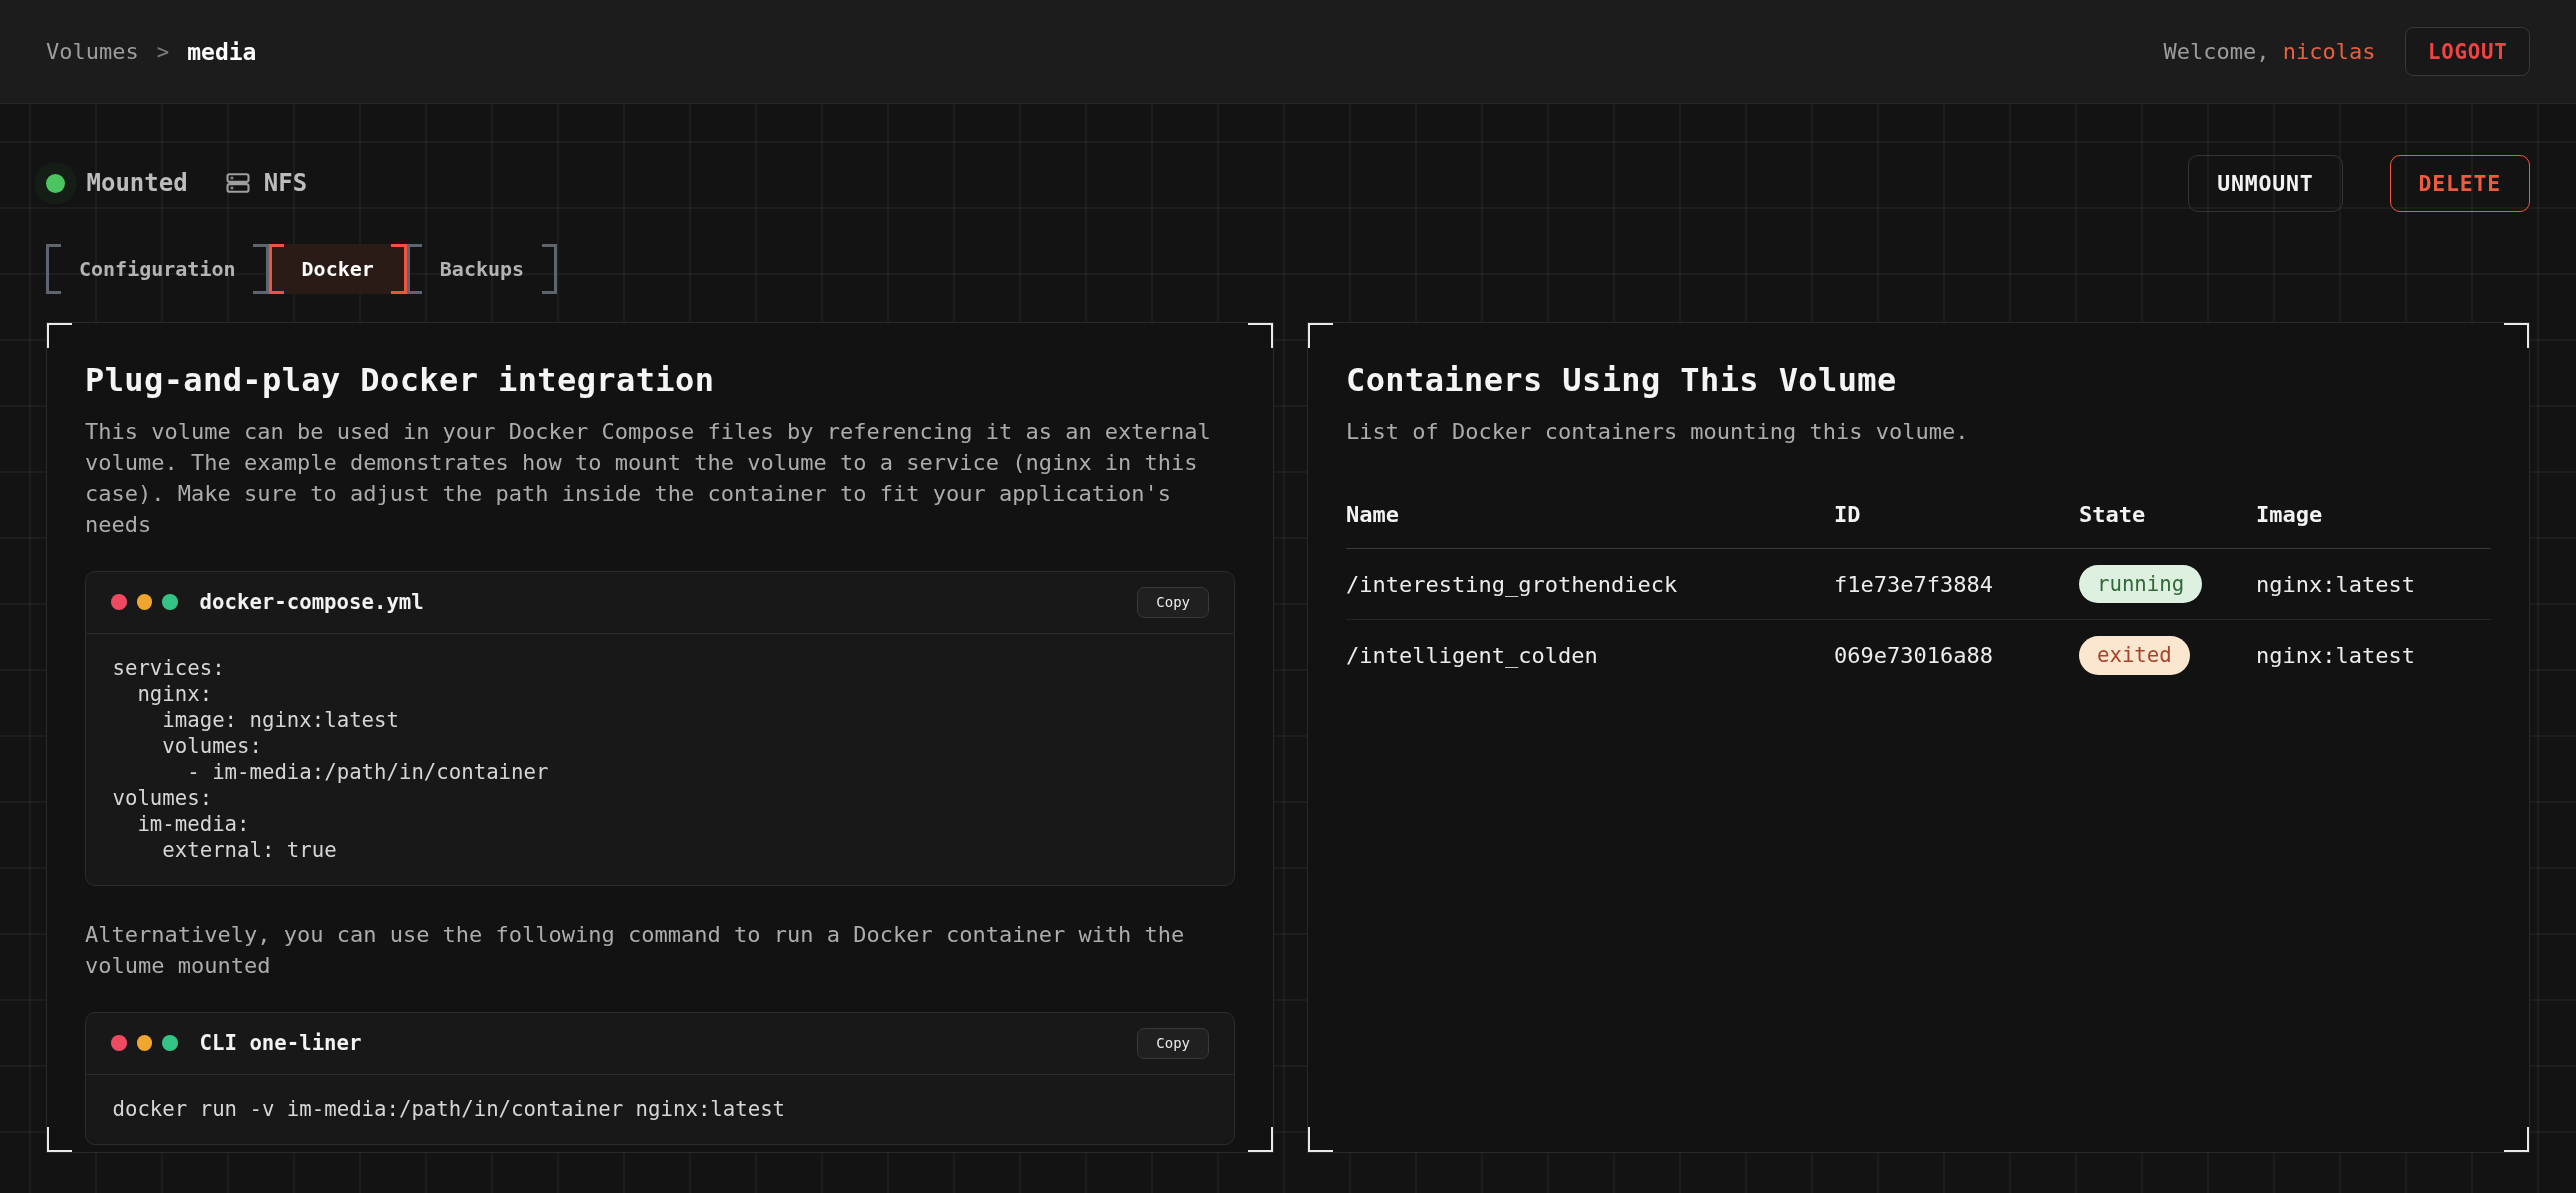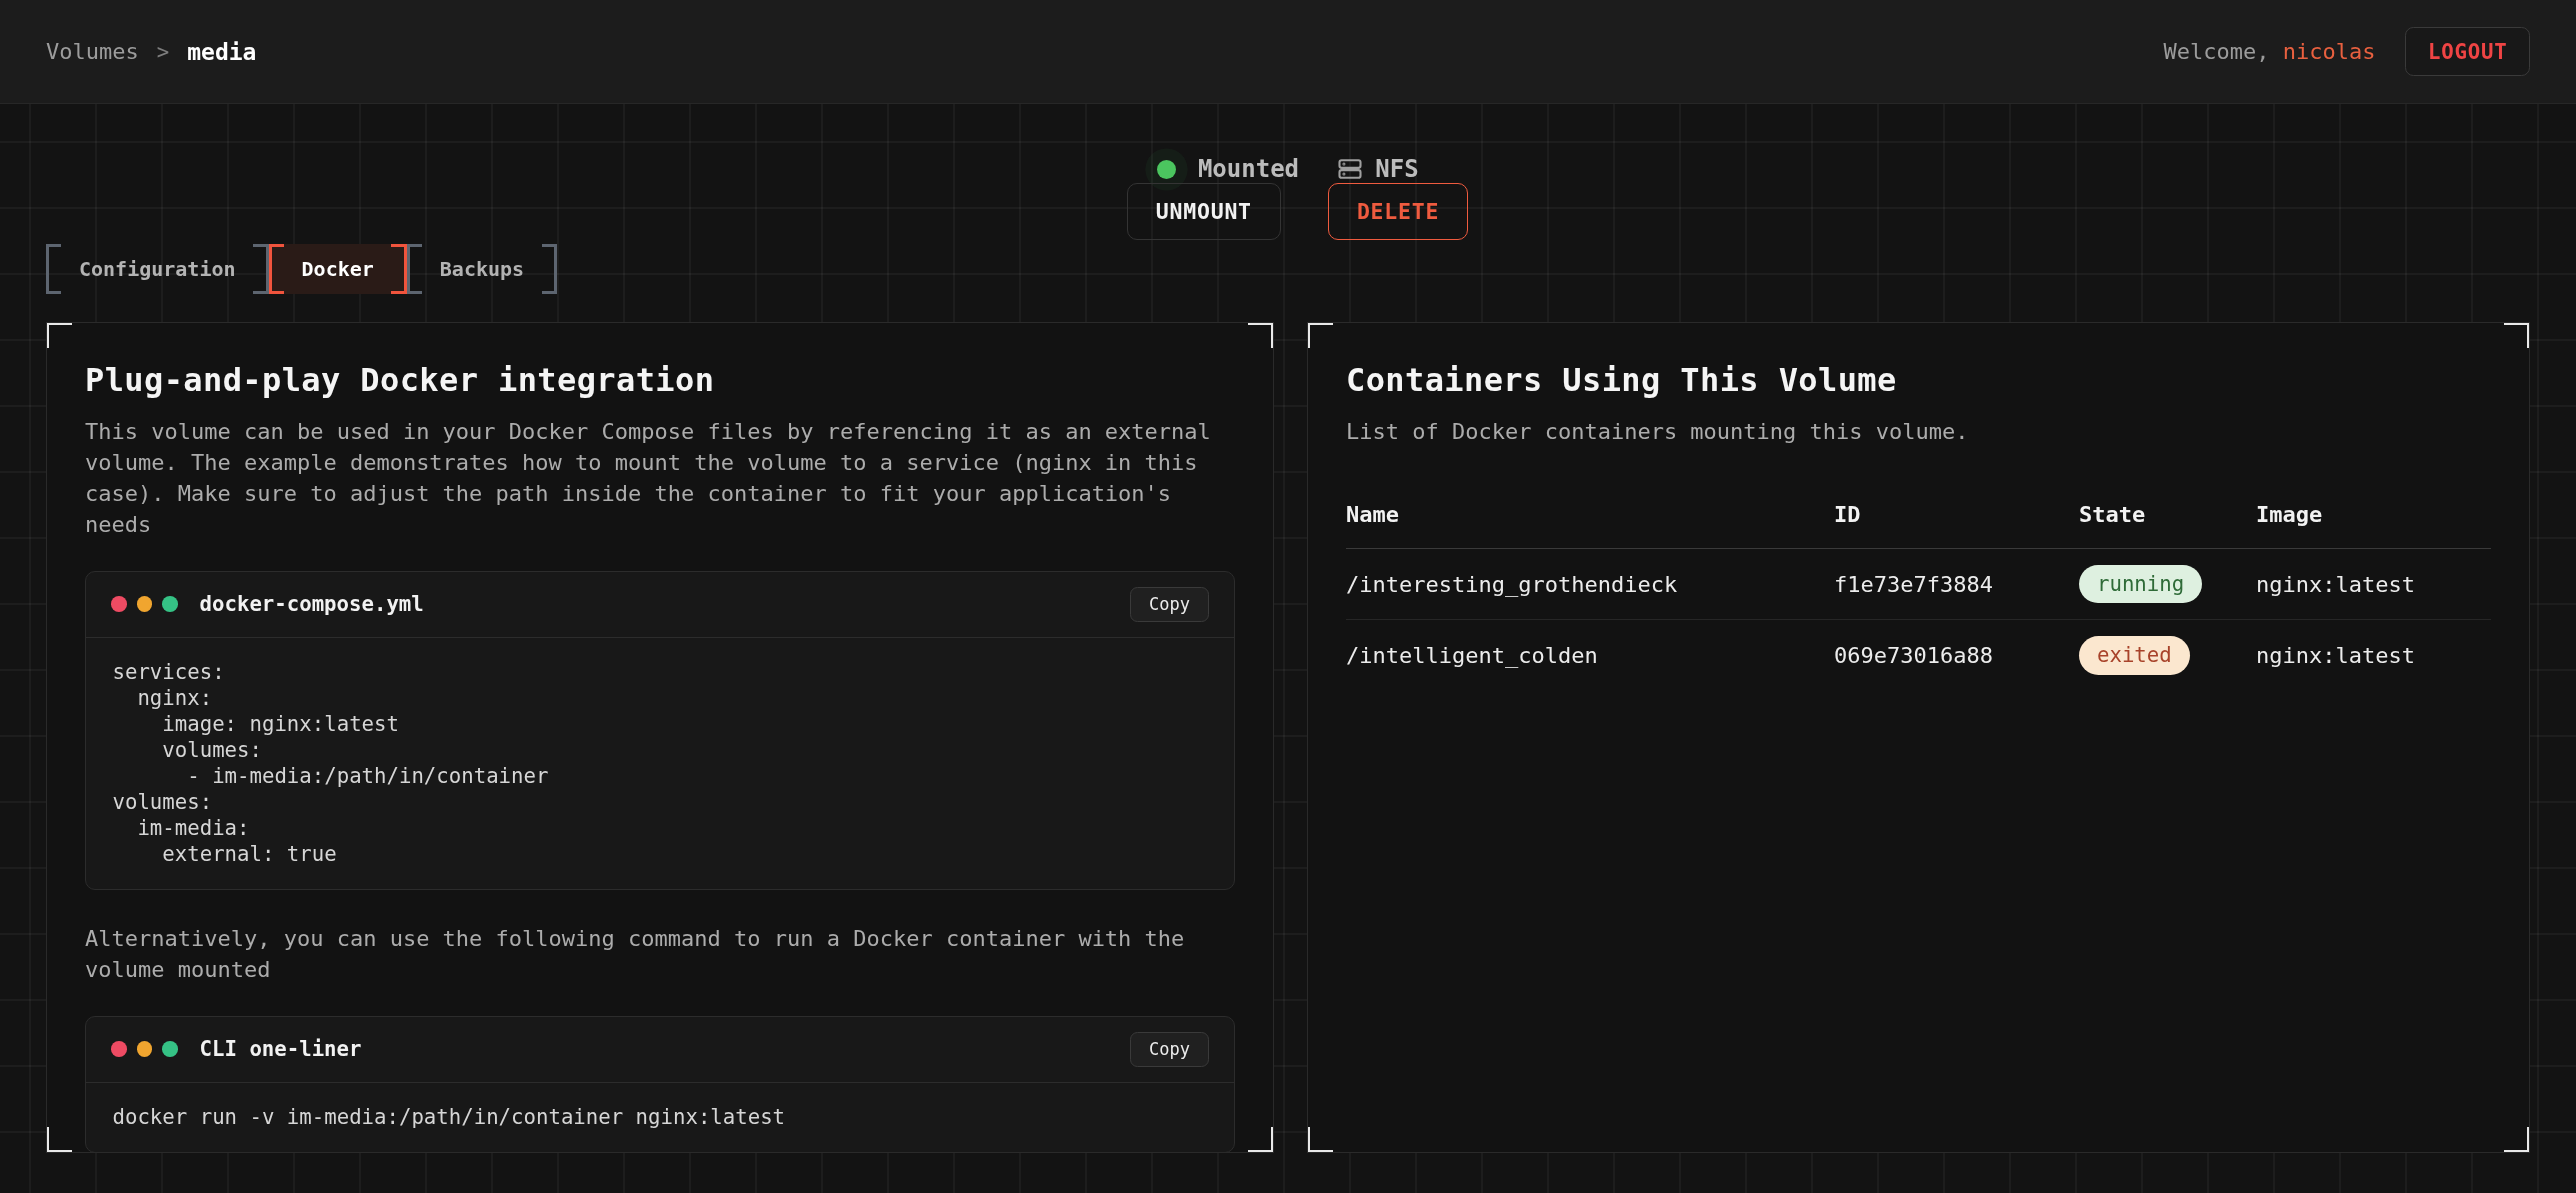--- a/index.html
+++ b/index.html
@@ -33,21 +33,21 @@
     height:1090px; padding:0 46px;
     background-color:#131313;
     background-image:
       linear-gradient(to right, rgba(255,255,255,0.045) 1.7px, transparent 1.7px),
       linear-gradient(to bottom, rgba(255,255,255,0.045) 1.7px, transparent 1.7px);
     background-size:66px 66px;
     background-position:29px 37px;
   }
 
   
-  .status-row { display:flex; align-items:center; margin-top:0; padding-top:51px; height:107px;flex-direction:column; }
+  .status-row { display:flex; align-items:center; margin-top:0; padding-top:51px; height:107px; }
   .status-group { display:flex; align-items:center; gap:25px; }
   .mounted { display:flex; align-items:center; gap:21.5px; }
   .mounted-dot {
     width:19px; height:19px; border-radius:50%; background:#4bc55f;
     box-shadow:0 0 0 11.6px rgba(75,197,95,0.06);
   }
   .status-label { font-size:24px; font-weight:bold; color:#bcbcbc; }
   .fs-type { display:flex; align-items:center; gap:11.6px; margin-left:11.6px; }
   .spacer { flex:1; }
   .actions { display:flex; align-items:center; gap:28px; }
@@ -99,21 +99,21 @@
     display:flex; align-items:center; padding:15px 25px;
     border-bottom:1.7px solid #2c2c2c;
   }
   .dots { display:flex; align-items:center; gap:10px; }
   .dot { width:15.7px; height:15.7px; border-radius:50%; }
   .dot.red { background:#ee4b63; }
   .dot.yellow { background:#f0a52f; }
   .dot.green { background:#35c285; }
   .code-title { margin-left:21.5px; font-size:20.7px; font-weight:bold; color:#f2f2f2; }
   .copy-btn {
-    margin-left:auto; font-family:inherit; font-size:17px; color:#ececec;
+    margin-left:auto; font-family:inherit; font-size:14px; color:#ececec;
     background:#202020; border:1.7px solid #3a3a3a; border-radius:7.4px;
     padding:6.6px 18px; cursor:pointer;
   }
   .code-body {
     padding:21.5px 26.5px; font-family:inherit; font-size:20.7px; line-height:26px;
     color:#d6d6d6; white-space:pre; overflow:hidden;
   }
 
   
   .table { margin-top:55px; }

